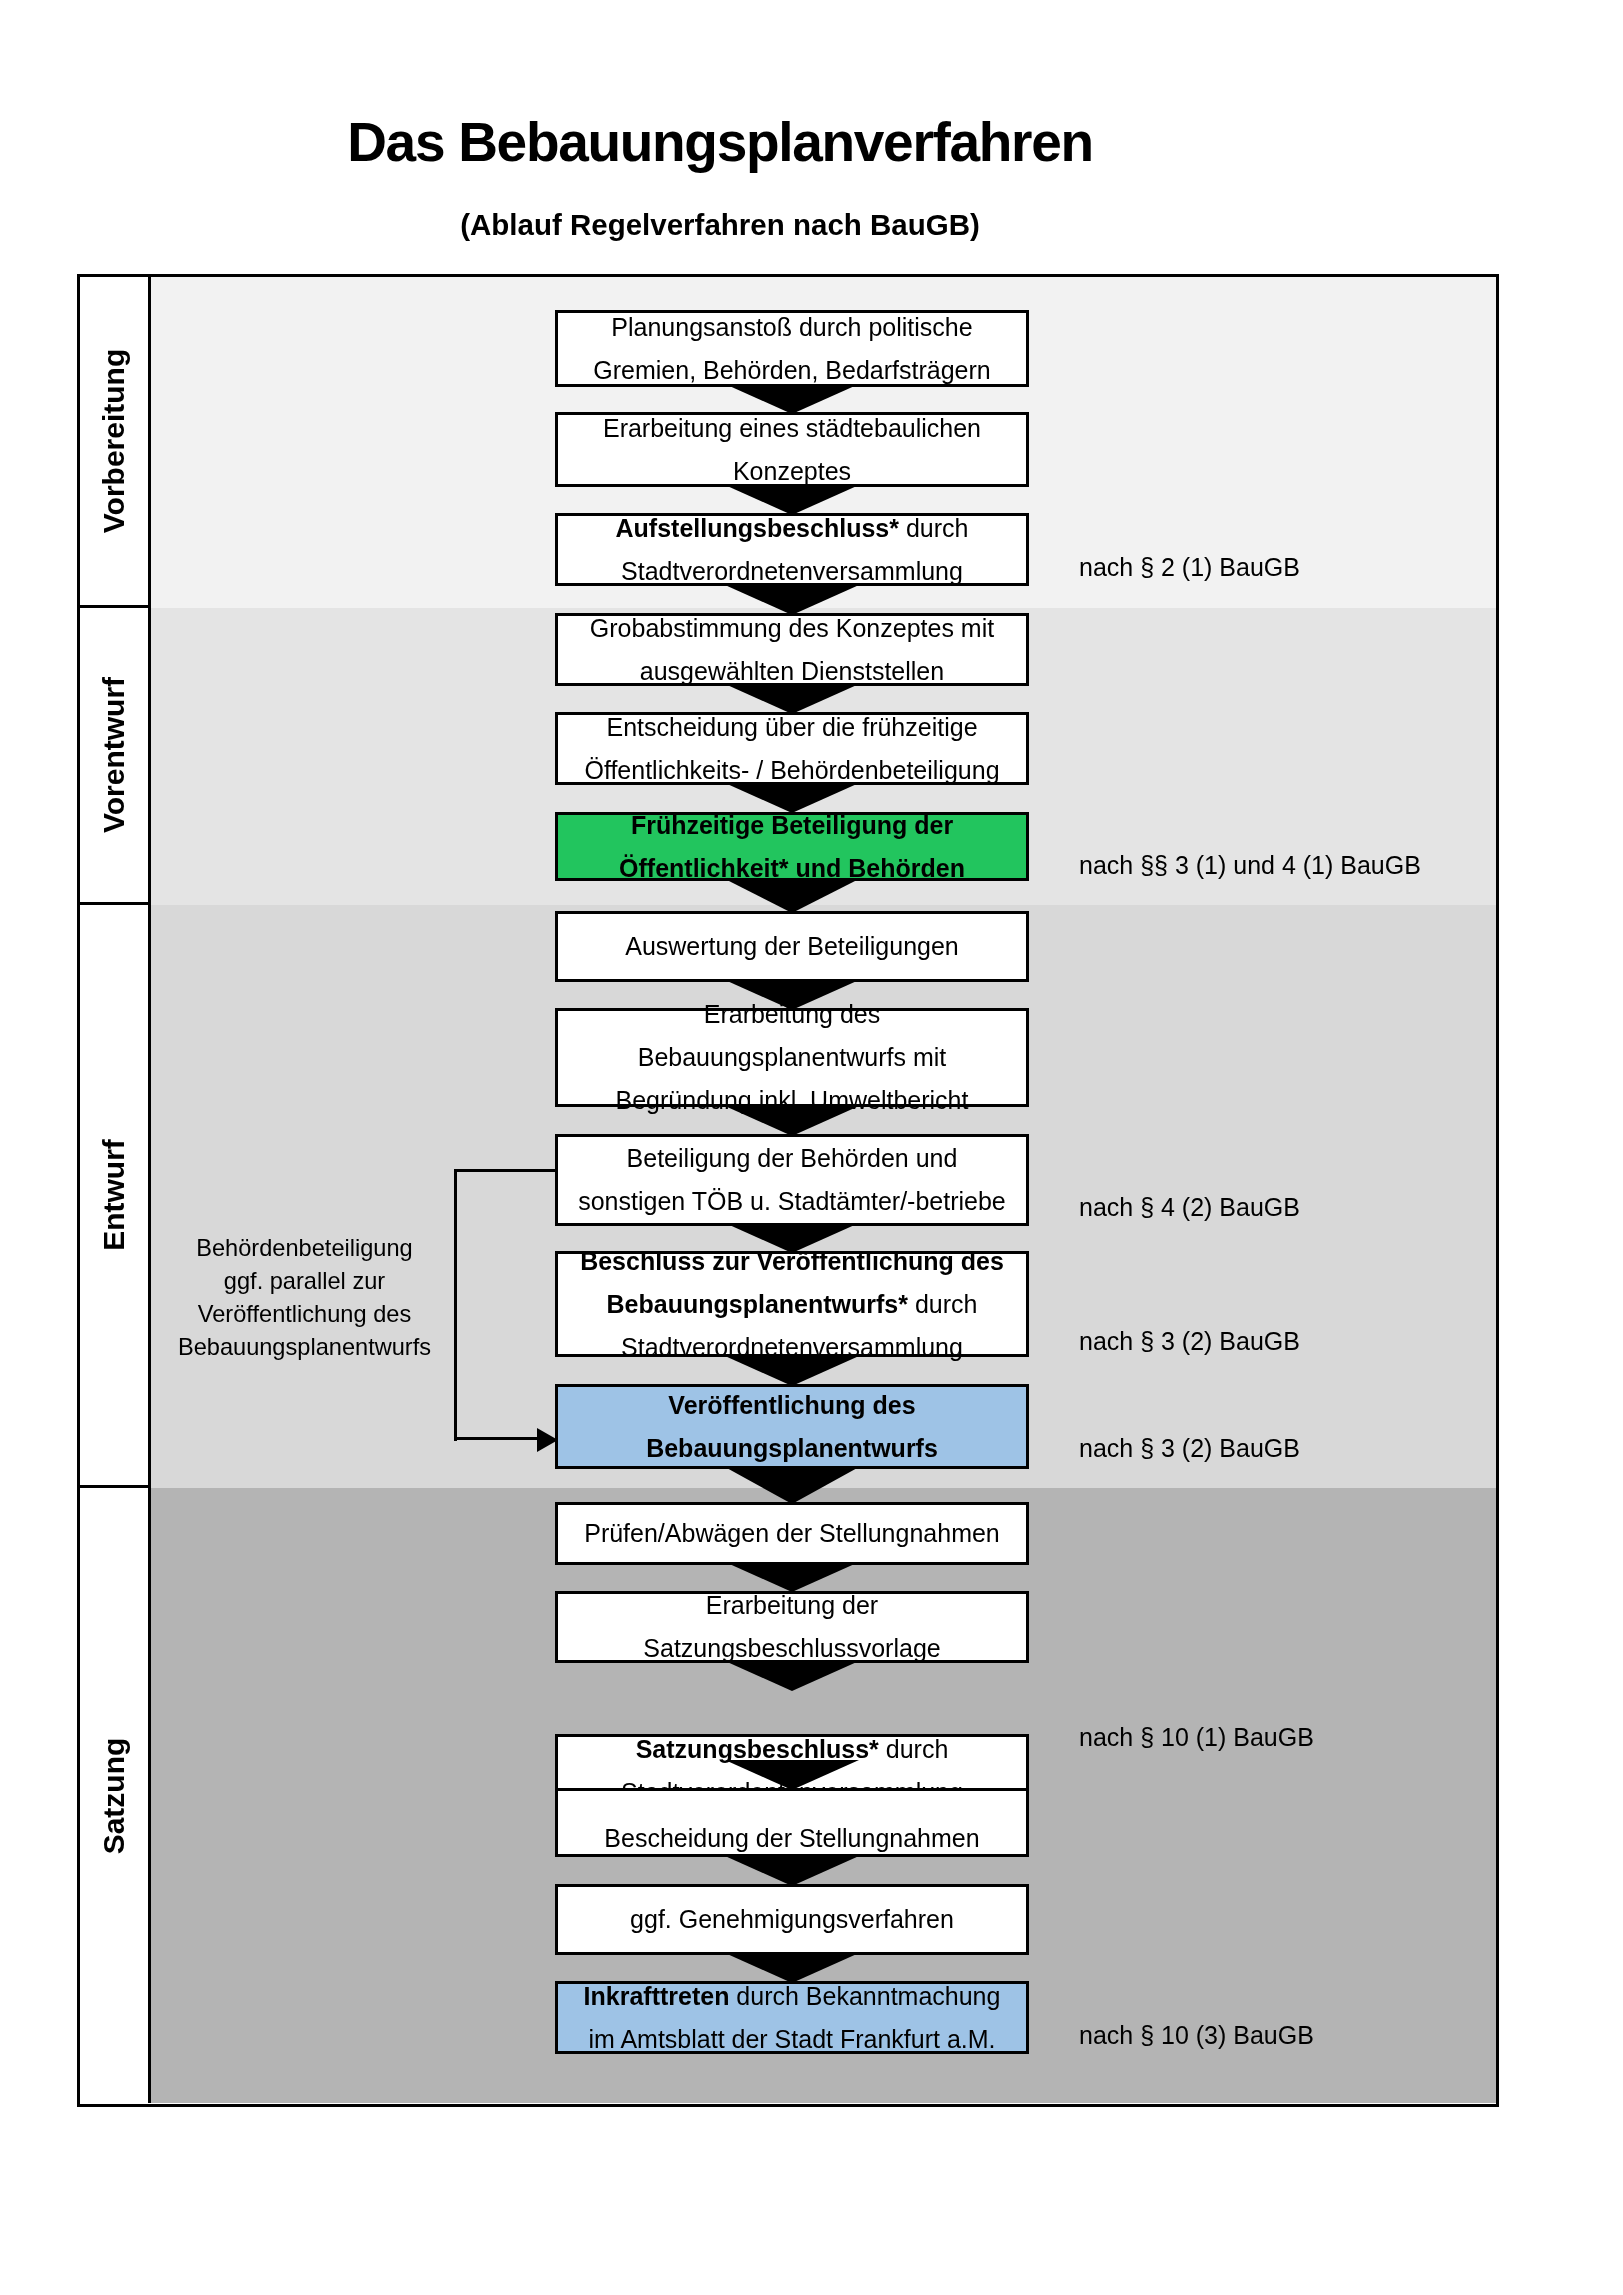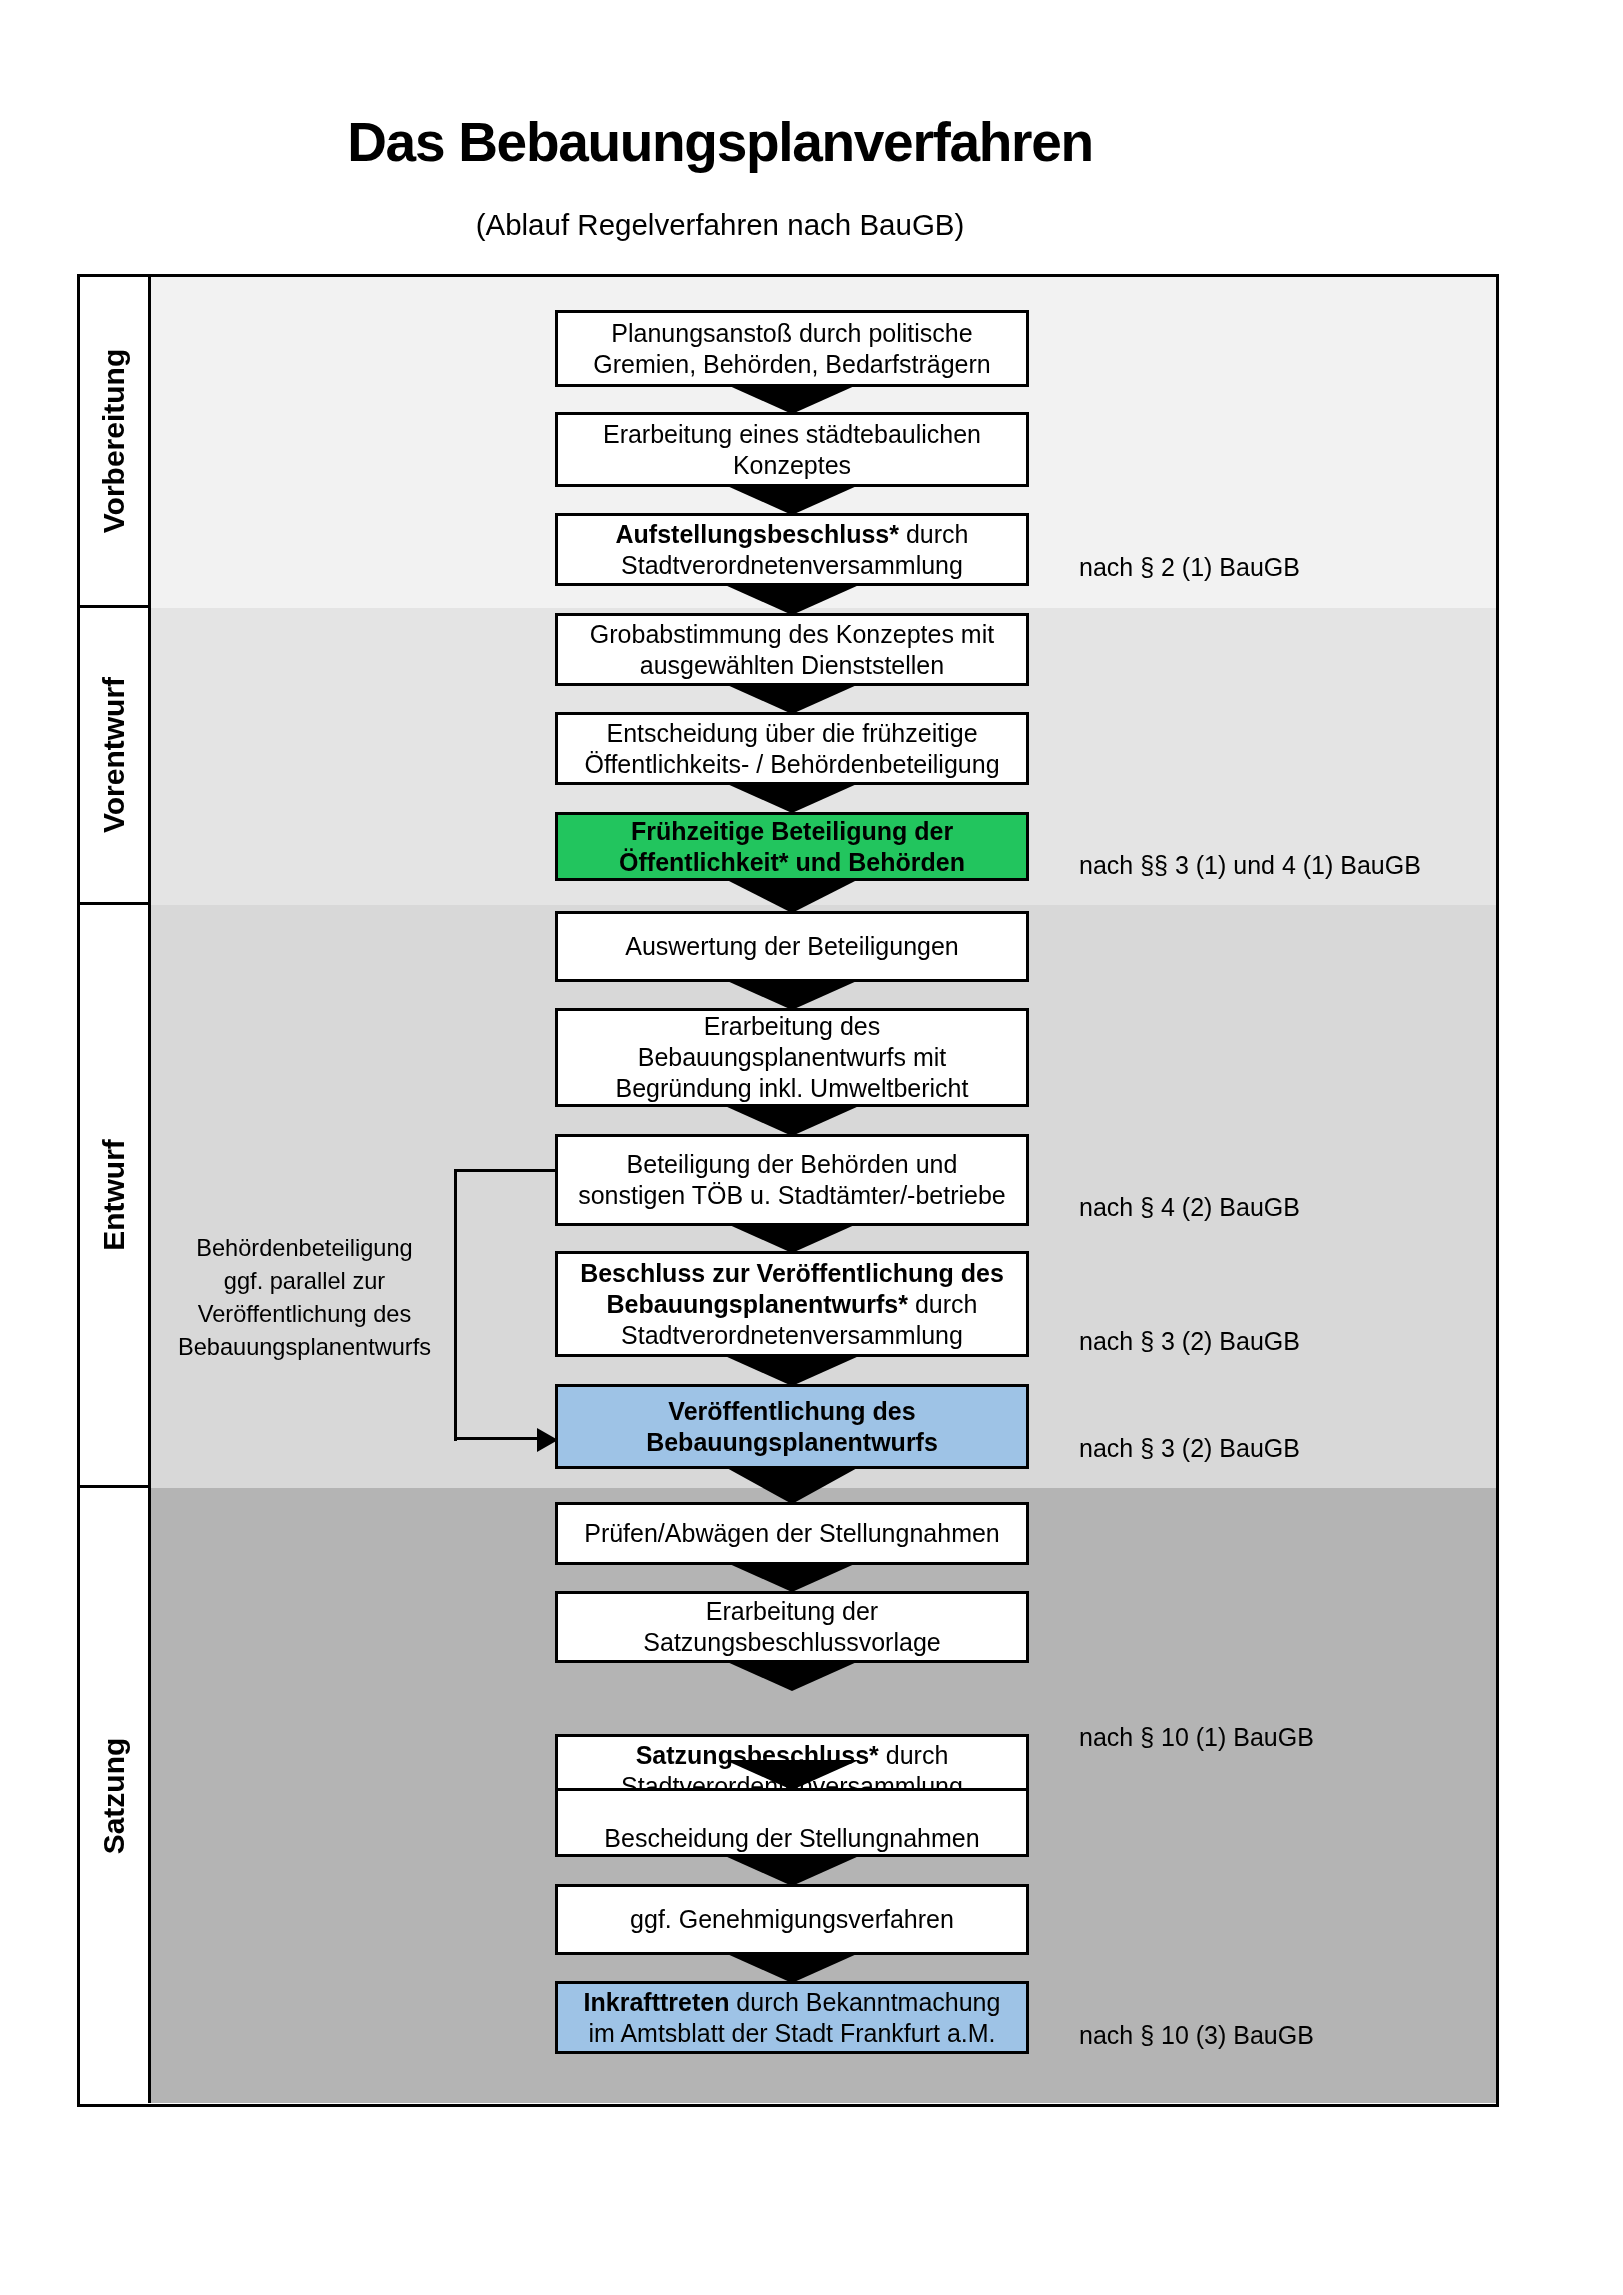--- a/index.html
+++ b/index.html
@@ -2,35 +2,35 @@
 <html style="font-size:10.5px"><head>
 <meta charset="utf-8">
 <style>
   html,body{margin:0;padding:0;background:#ffffff;}
   .page{position:relative;width:1623px;height:2295px;background:#ffffff;overflow:hidden;
         font-family:"Liberation Sans",sans-serif;color:#000;}
 
   .title{position:absolute;left:0;top:110px;width:1440px;text-align:center;
          font-size:55px;font-weight:bold;letter-spacing:-1.3px;}
   .subtitle{position:absolute;left:0;top:208px;width:1440px;text-align:center;
-         font-size:29.5px;font-weight:normal;}
+         font-size:29.5px;font-weight:bold;}
 
   .chart{position:absolute;left:77px;top:274px;width:1422px;height:1833px;
          border:3.9px solid #000;box-sizing:border-box;background:#fff;}
   .sidebar{position:absolute;left:0;top:0;width:71px;height:100%;box-sizing:border-box;}
   .phase-cell{box-sizing:border-box;width:71px;background:#ffffff;
               border-right:3.3px solid #000;display:flex;align-items:center;justify-content:center;}
   .phase-cell.divided{border-bottom:3.9px solid #000;}
   .phase-label{transform:rotate(-90deg);white-space:nowrap;font-size:30px;font-weight:bold;}
   .bands{position:absolute;left:71px;top:0;right:0;bottom:0;}
   .band{width:100%;}
 
   .flow-box{position:absolute;left:555px;width:474px;box-sizing:border-box;
             background:#ffffff;border:3.3px solid #000;
-            display:flex;flex-direction:column;justify-content:center;align-items:center;}
+            display:flex;flex-direction:column;justify-content:center;align-items:center;gap:12px;}
   .box-line{font-size:25px;line-height:31px;white-space:nowrap;}
   .box-line b{font-weight:bold;}
 
   .down-arrow{position:absolute;left:725px;width:0;height:0;
               border-left:67px solid transparent;border-right:67px solid transparent;}
 
   .law-note{position:absolute;left:1079px;font-size:25px;line-height:30px;white-space:nowrap;}
 
   .side-note{position:absolute;left:118px;top:1232px;width:373px;text-align:center;
              font-size:23.6px;line-height:33px;}

